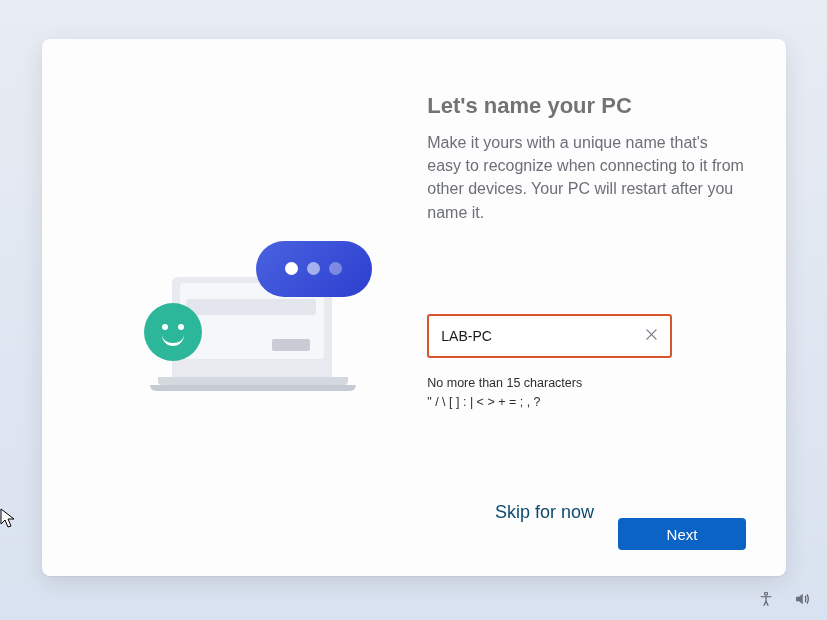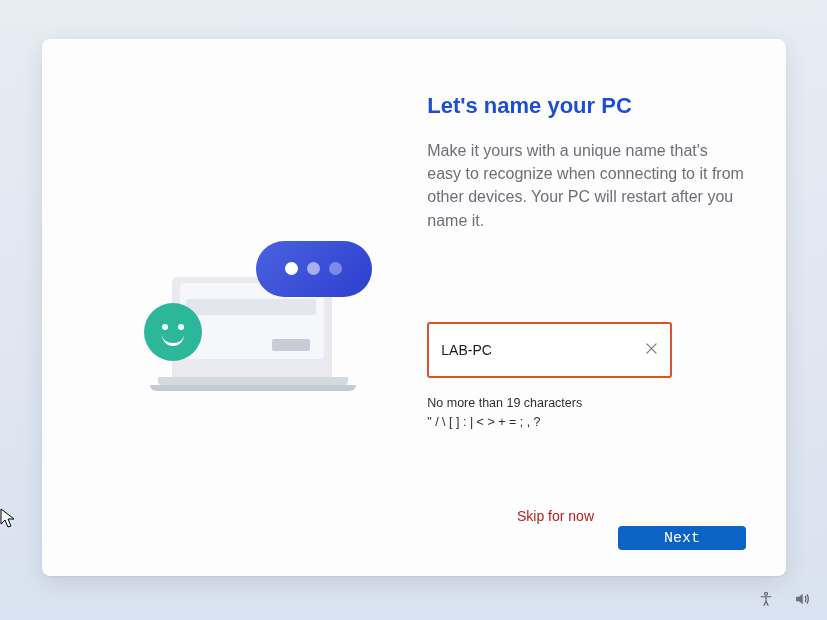--- a/index.html
+++ b/index.html
@@ -113,35 +113,35 @@
     border-radius: 0 0 20px 20px;
   }
 
   .right-pane {
     width: 48%;
     padding-top: 6px;
   }
   h1 {
     font-size: 22px;
     font-weight: 600;
-    color: #1d4ed8;
-    margin-bottom: 20px;
+    color: #737373;
+    margin-bottom: 12px;
   }
   .subtitle {
     font-size: 16px;
     color: #6d6f78;
     line-height: 1.45;
     margin-bottom: 90px;
     max-width: 320px;
   }
   .input-wrap {
     position: relative;
     border: 2.5px solid #d9532c;
     border-radius: 3px;
-    height: 56px;
+    height: 44px;
     width: 100%;
     max-width: 245px;
     display: flex;
     align-items: center;
     padding: 0 8px 0 12px;
     background: #fff;
   }
   .pc-name-input {
     flex: 1;
     border: none;
@@ -167,36 +167,36 @@
   }
   .footer {
     position: absolute;
     right: 0;
     bottom: 0;
     display: flex;
     gap: 18px;
     align-items: center;
   }
   .skip-link {
-    color: #b91c1c;
-    font-size: 14px;
+    color: #0c4a6e;
+    font-size: 18px;
     cursor: pointer;
     padding: 8px 6px;
   }
   .next-btn {
     background: #0b63c5;
     color: #fff;
     border: none;
     font-size: 15px;
     padding: 0 22px;
-    height: 24px;
+    height: 32px;
     min-width: 128px;
     border-radius: 4px;
     cursor: pointer;
-    font-family: Liberation Mono, monospace;
+    font-family: Liberation Sans, sans-serif;
     margin-top: 44px;
   }
   .tray {
     position: absolute;
     right: 16px;
     bottom: 12px;
     display: flex;
     gap: 18px;
     align-items: center;
     color: #5a5d66;
@@ -244,21 +244,21 @@
         <button class="clear-btn" aria-label="clear">
           <span>
             <svg viewBox="0 0 12 12" width="11" height="11">
                 <path d="M1 1 L11 11 M11 1 L1 11" stroke="currentColor" stroke-width="1.4" fill="none" stroke-linecap="round"></path>
               </svg>
           </span>
         </button>
       </div>
 
       <div class="rules">
-        <div>No more than 19 characters</div>
+        <div>No more than 15 characters</div>
         <div>" / \ [ ] : | &lt; &gt; + = ; , ?</div>
       </div>
 
       <div class="footer">
         <a class="skip-link">Skip for now</a>
         <button class="next-btn">Next</button>
       </div>
     </div>
 
   </div>

